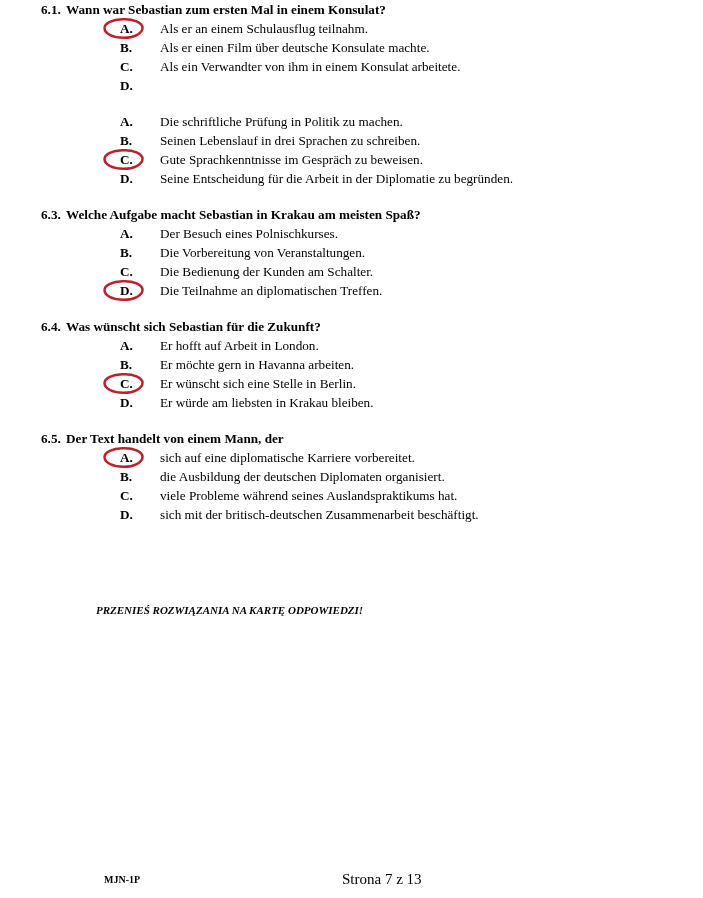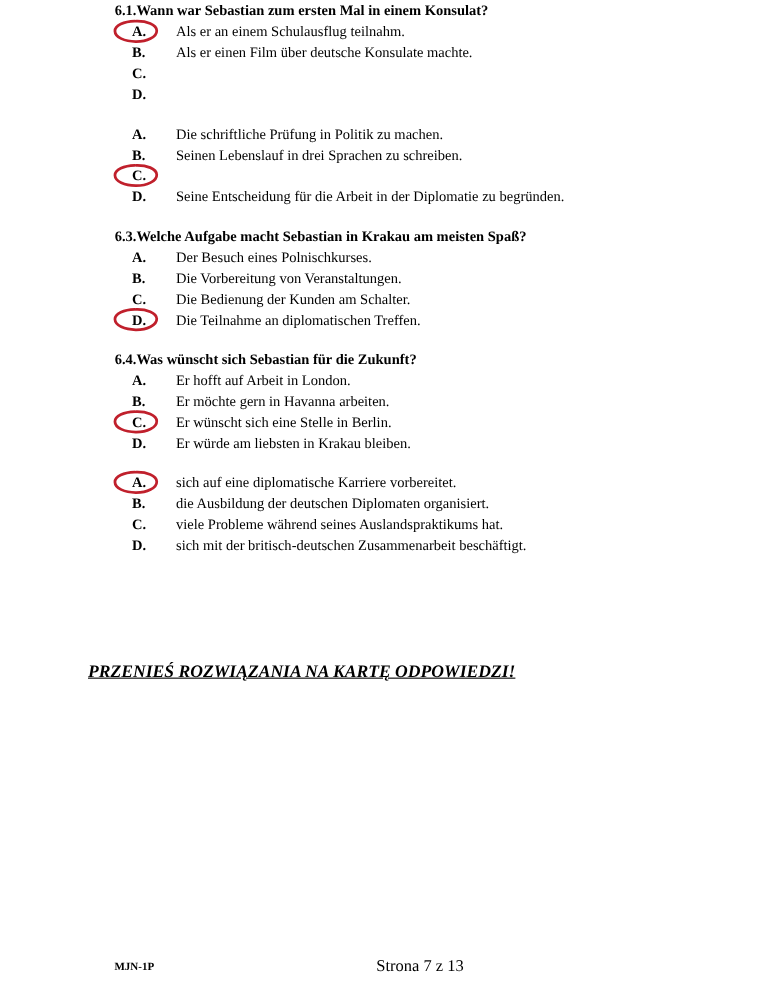--- a/index.html
+++ b/index.html
@@ -34,22 +34,21 @@
     position: relative;
     margin: 0 0 17px 0;
   }
 
   .qhead {
     display: flex;
     align-items: flex-start;
     font-weight: bold;
     font-size: 13.2px;
     line-height: 19px;
-    padding-left: 99px;
-    text-align: right;
+    padding-left: 41px;
   }
   .qnum {
     width: 25px;
     flex: 0 0 25px;
     font-weight: bold;
   }
   .qtext {
     font-weight: bold;
   }
 
@@ -83,28 +82,27 @@
   }
   .circle-mark svg {
     display: block;
     width: 41px;
     height: 21px;
     overflow: visible;
   }
 
   .instruction {
     position: absolute;
-    left: 80px;
+    left: 96px;
     top: 601px;
     font-weight: bold;
     font-style: italic;
-    font-size: 16px;
+    font-size: 11px;
     line-height: 19px;
     white-space: nowrap;
-    text-decoration: underline;
   }
 
   .footer {
     position: absolute;
     left: 12px;
     top: 872px;
     width: 703px;
     height: 20px;
   }
   .footer-code {
@@ -142,36 +140,38 @@
               <path d="M20.6 1.3 C30.2 1.0 39.3 4.3 39.5 9.8 C39.7 15.6 30.6 19.9 20.4 19.8 C10.3 19.7 1.6 15.9 1.5 10.3 C1.4 5.0 9.8 1.6 19.4 1.3" fill="none" stroke="#c0202c" stroke-width="2.5" stroke-linecap="round"></path>
             </svg>
           </div>
         </div>
         <div class="option">
           <span class="optletter">B.</span>
           <span class="opttext">Als er einen Film über deutsche Konsulate machte.</span>
         </div>
         <div class="option">
           <span class="optletter">C.</span>
+          <span class="opttext">Als ein Verwandter von ihm in einem Konsulat arbeitete.</span>
         </div>
         <div class="option">
           <span class="optletter">D.</span>
         </div>
       </div>
       <div class="qblock">
         <div class="option">
           <span class="optletter">A.</span>
           <span class="opttext">Die schriftliche Prüfung in Politik zu machen.</span>
         </div>
         <div class="option">
           <span class="optletter">B.</span>
           <span class="opttext">Seinen Lebenslauf in drei Sprachen zu schreiben.</span>
         </div>
         <div class="option">
           <span class="optletter">C.</span>
+          <span class="opttext">Gute Sprachkenntnisse im Gespräch zu beweisen.</span>
           <div class="circle-mark">
             <svg viewBox="0 0 41 21">
               <path d="M20.6 1.3 C30.2 1.0 39.3 4.3 39.5 9.8 C39.7 15.6 30.6 19.9 20.4 19.8 C10.3 19.7 1.6 15.9 1.5 10.3 C1.4 5.0 9.8 1.6 19.4 1.3" fill="none" stroke="#c0202c" stroke-width="2.5" stroke-linecap="round"></path>
             </svg>
           </div>
         </div>
         <div class="option">
           <span class="optletter">D.</span>
           <span class="opttext">Seine Entscheidung für die Arbeit in der Diplomatie zu begründen.</span>
         </div>
@@ -224,20 +224,24 @@
               <path d="M20.6 1.3 C30.2 1.0 39.3 4.3 39.5 9.8 C39.7 15.6 30.6 19.9 20.4 19.8 C10.3 19.7 1.6 15.9 1.5 10.3 C1.4 5.0 9.8 1.6 19.4 1.3" fill="none" stroke="#c0202c" stroke-width="2.5" stroke-linecap="round"></path>
             </svg>
           </div>
         </div>
         <div class="option">
           <span class="optletter">D.</span>
           <span class="opttext">Er würde am liebsten in Krakau bleiben.</span>
         </div>
       </div>
       <div class="qblock">
+        <div class="qhead">
+          <span class="qnum">6.5.</span>
+          <span class="qtext">Der Text handelt von einem Mann, der</span>
+        </div>
         <div class="option">
           <span class="optletter">A.</span>
           <span class="opttext">sich auf eine diplomatische Karriere vorbereitet.</span>
           <div class="circle-mark">
             <svg viewBox="0 0 41 21">
               <path d="M20.6 1.3 C30.2 1.0 39.3 4.3 39.5 9.8 C39.7 15.6 30.6 19.9 20.4 19.8 C10.3 19.7 1.6 15.9 1.5 10.3 C1.4 5.0 9.8 1.6 19.4 1.3" fill="none" stroke="#c0202c" stroke-width="2.5" stroke-linecap="round"></path>
             </svg>
           </div>
         </div>
         <div class="option">

